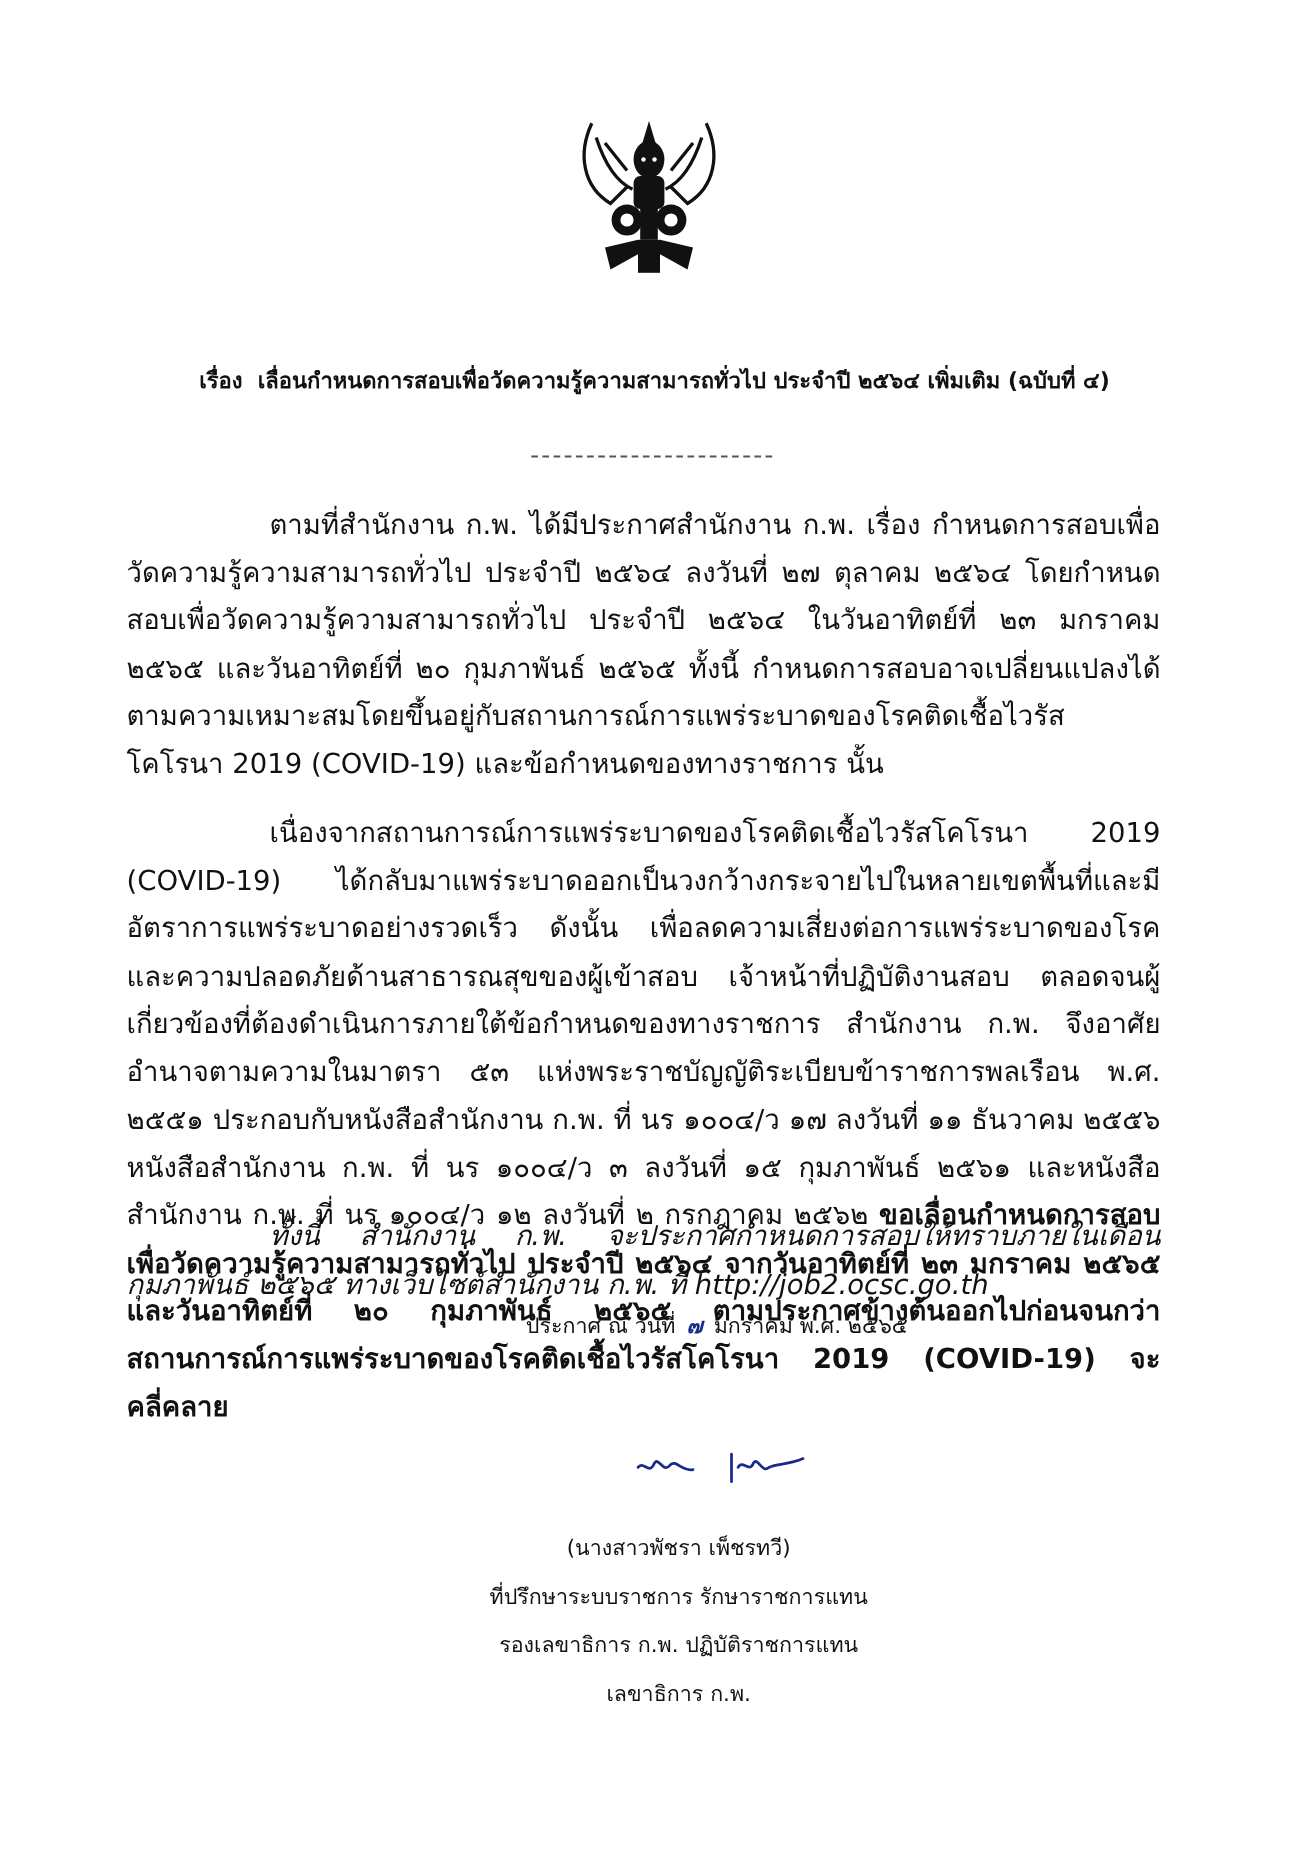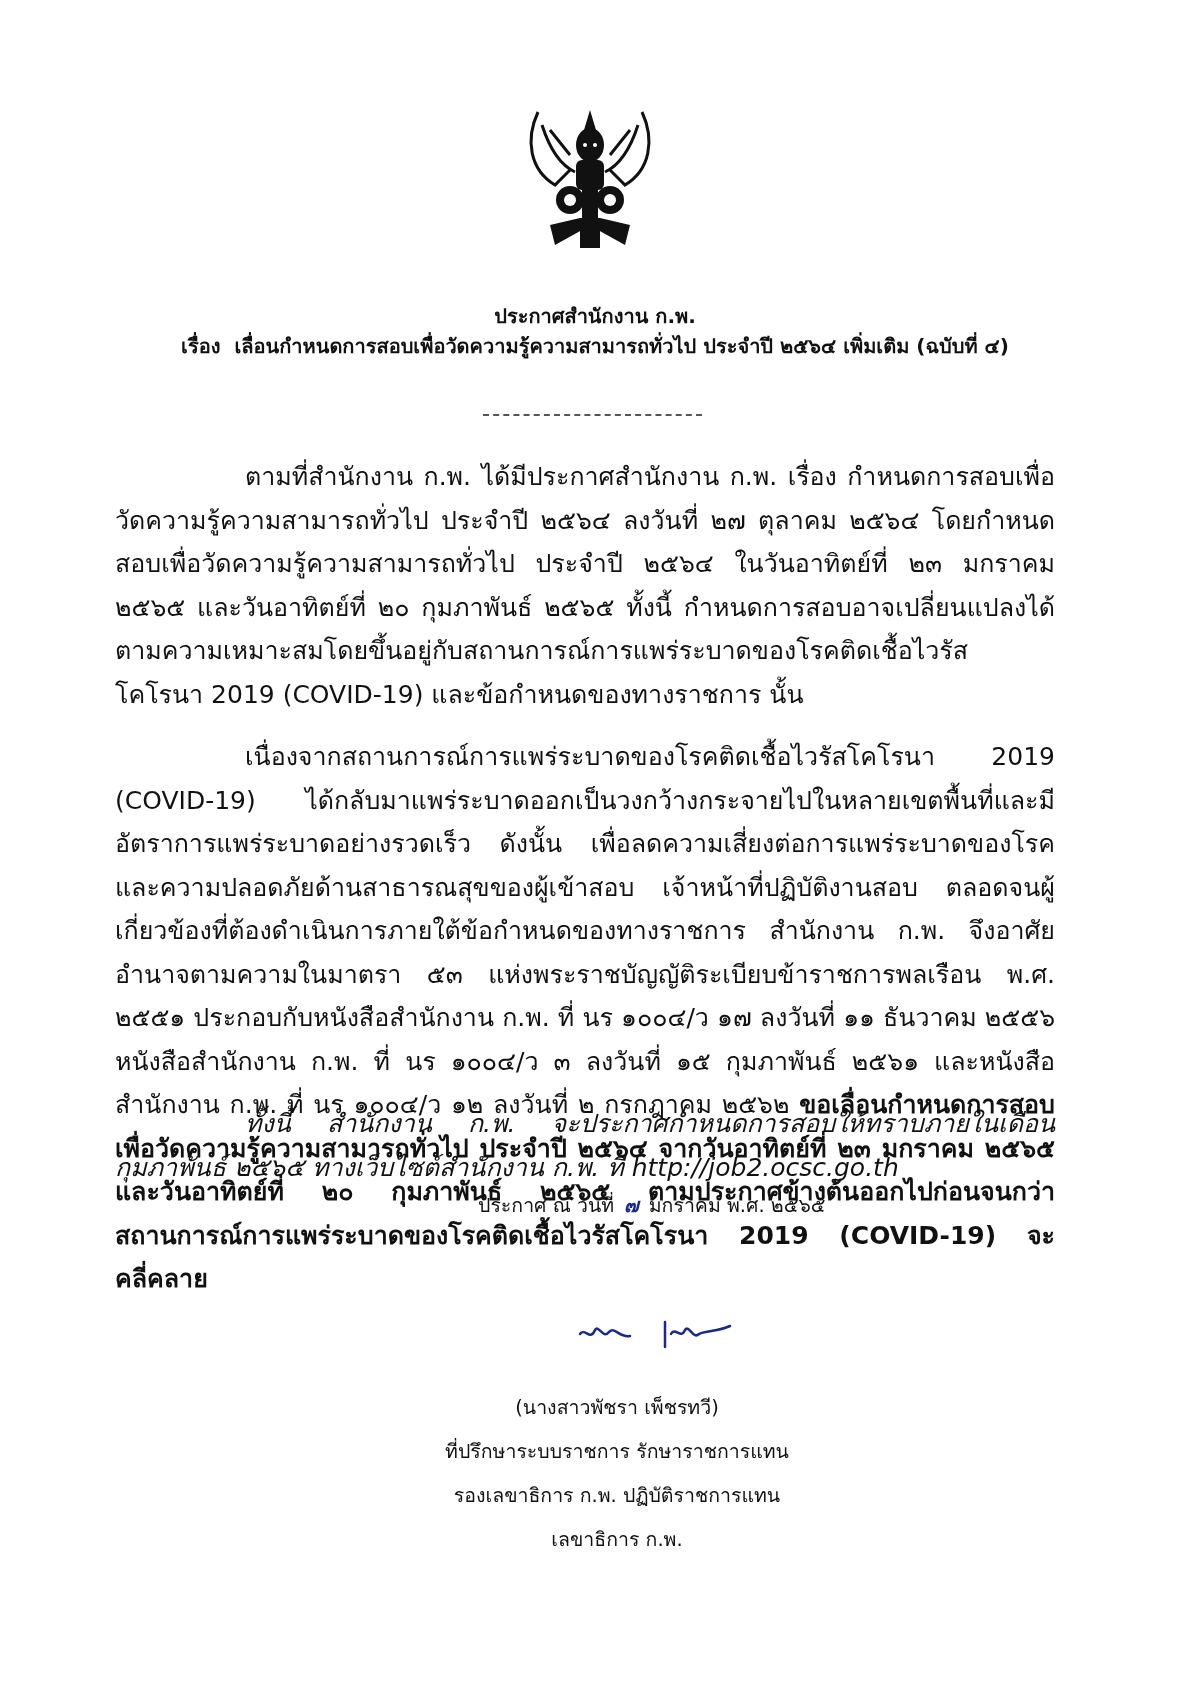--- a/index.html
+++ b/index.html
@@ -50,21 +50,20 @@
       <rect x="60" y="118" width="20" height="30"></rect>
     </g>
     <g fill="#fff">
       <circle cx="65" cy="45" r="2"></circle>
       <circle cx="75" cy="45" r="2"></circle>
       <circle cx="50" cy="100" r="6"></circle>
       <circle cx="90" cy="100" r="6"></circle>
     </g>
   </svg>
 
-  <div class="center-line title">ประกาศสำนักงาน ก.พ.</div>
 
   <div class="center-line subject">
     <span>เรื่อง</span>&nbsp;&nbsp;<span>เลื่อนกำหนดการสอบเพื่อวัดความรู้ความสามารถทั่วไป ประจำปี ๒๕๖๔ เพิ่มเติม (ฉบับที่ ๔)</span>
   </div>
 
   <div class="dashes"></div>
 
   <div class="para p1"><span class="indent"></span><span>ตามที่สำนักงาน ก.พ. ได้มีประกาศสำนักงาน ก.พ. เรื่อง กำหนดการสอบเพื่อวัดความรู้ความสามารถทั่วไป ประจำปี ๒๕๖๔ ลงวันที่ ๒๗ ตุลาคม ๒๕๖๔ โดยกำหนดสอบเพื่อวัดความรู้ความสามารถทั่วไป ประจำปี ๒๕๖๔ ในวันอาทิตย์ที่ ๒๓ มกราคม ๒๕๖๕ และวันอาทิตย์ที่ ๒๐ กุมภาพันธ์ ๒๕๖๕ ทั้งนี้ กำหนดการสอบอาจเปลี่ยนแปลงได้ตามความเหมาะสมโดยขึ้นอยู่กับสถานการณ์การแพร่ระบาดของโรคติดเชื้อไวรัสโคโรนา 2019 (COVID-19) และข้อกำหนดของทางราชการ นั้น</span></div>
 
   <div class="para p2"><span class="indent"></span><span>เนื่องจากสถานการณ์การแพร่ระบาดของโรคติดเชื้อไวรัสโคโรนา 2019 (COVID-19) ได้กลับมาแพร่ระบาดออกเป็นวงกว้างกระจายไปในหลายเขตพื้นที่และมีอัตราการแพร่ระบาดอย่างรวดเร็ว ดังนั้น เพื่อลดความเสี่ยงต่อการแพร่ระบาดของโรค และความปลอดภัยด้านสาธารณสุขของผู้เข้าสอบ เจ้าหน้าที่ปฏิบัติงานสอบ ตลอดจนผู้เกี่ยวข้องที่ต้องดำเนินการภายใต้ข้อกำหนดของทางราชการ สำนักงาน ก.พ. จึงอาศัยอำนาจตามความในมาตรา ๕๓ แห่งพระราชบัญญัติระเบียบข้าราชการพลเรือน พ.ศ. ๒๕๕๑ ประกอบกับหนังสือสำนักงาน ก.พ. ที่ นร ๑๐๐๔/ว ๑๗ ลงวันที่ ๑๑ ธันวาคม ๒๕๕๖ หนังสือสำนักงาน ก.พ. ที่ นร ๑๐๐๔/ว ๓ ลงวันที่ ๑๕ กุมภาพันธ์ ๒๕๖๑ และหนังสือสำนักงาน ก.พ. ที่ นร ๑๐๐๔/ว ๑๒ ลงวันที่ ๒ กรกฎาคม ๒๕๖๒ </span><span class="b">ขอเลื่อนกำหนดการสอบเพื่อวัดความรู้ความสามารถทั่วไป ประจำปี ๒๕๖๔ จากวันอาทิตย์ที่ ๒๓ มกราคม ๒๕๖๕ และวันอาทิตย์ที่ ๒๐ กุมภาพันธ์ ๒๕๖๕ ตามประกาศข้างต้นออกไปก่อนจนกว่าสถานการณ์การแพร่ระบาดของโรคติดเชื้อไวรัสโคโรนา 2019 (COVID-19) จะคลี่คลาย</span></div>

